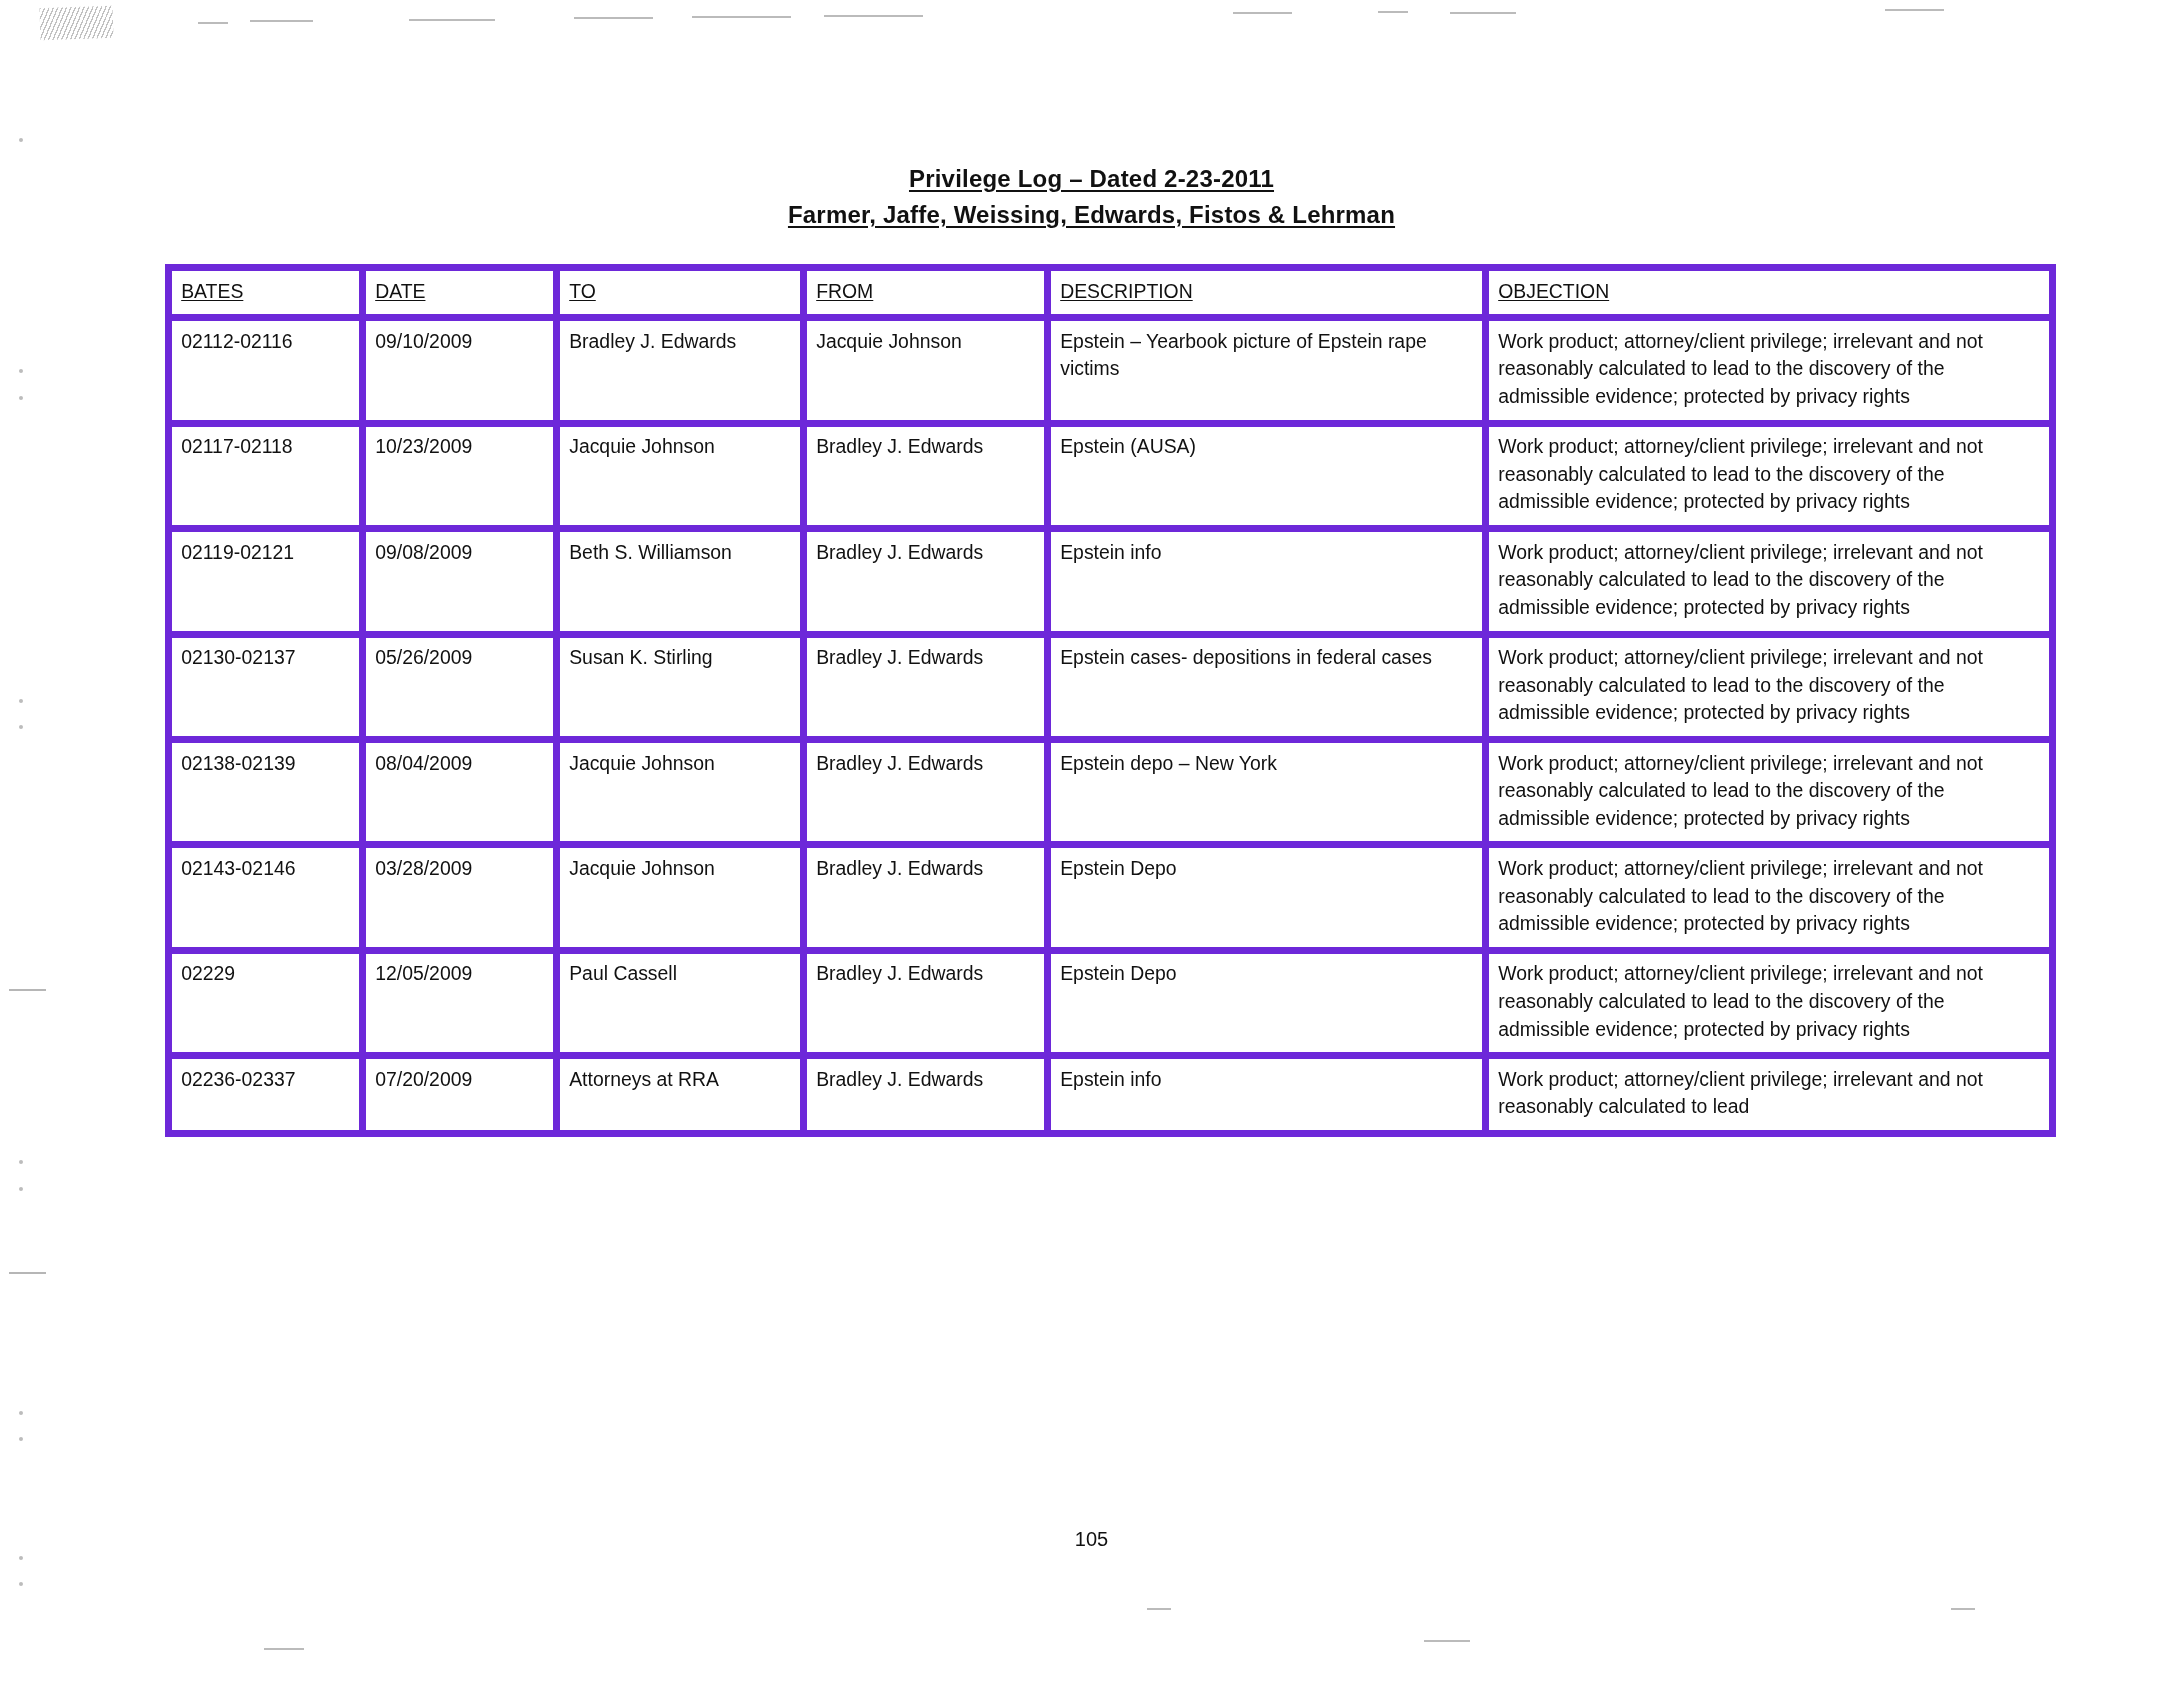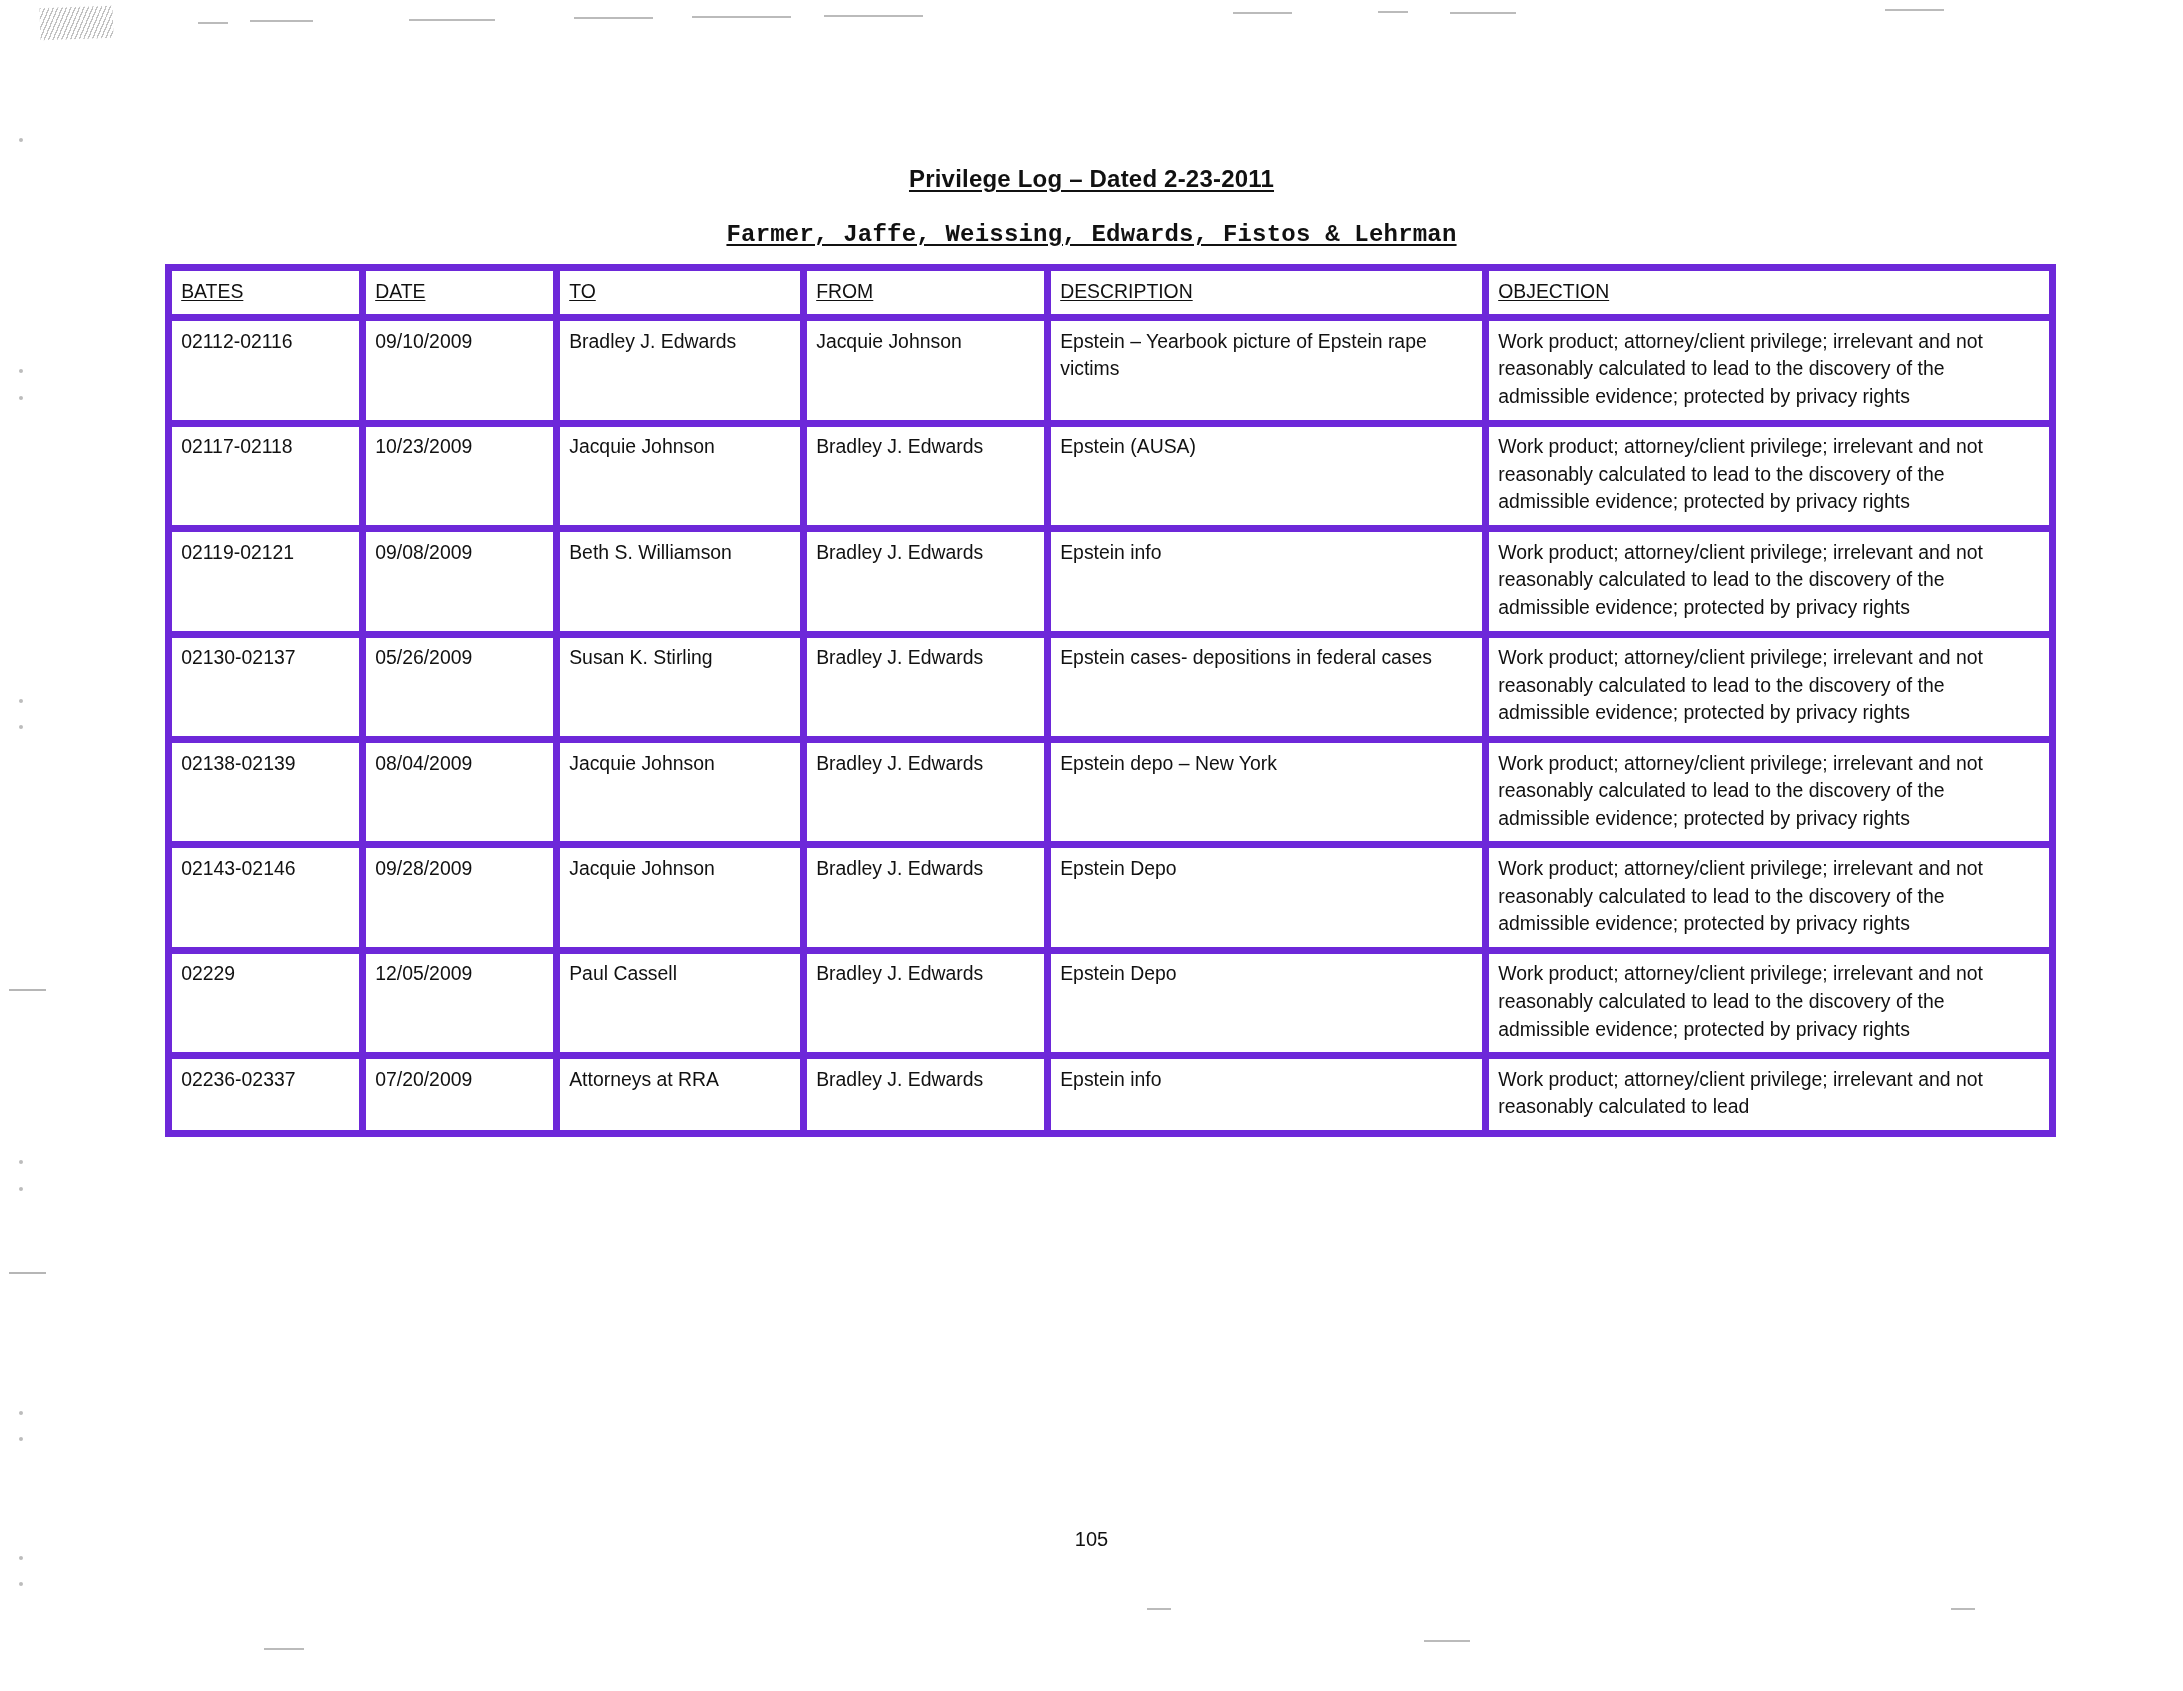--- a/index.html
+++ b/index.html
@@ -55,22 +55,21 @@
   .doc-header .line {
     font-size: 24px;
     font-weight: bold;
     letter-spacing: 0.2px;
     text-decoration: underline;
     text-underline-offset: 2.6px;
     line-height: 1.34;
     display: inline-block;
   }
   .doc-header .line2 {
-    margin-top: 24px;
-    font-family: Liberation Mono, monospace;
+    margin-top: 4px;
   }
 
   table.privilege-log {
     position: absolute;
     left: 165px;
     top: 264px;
     width: 1885px;
     border-collapse: collapse;
     table-layout: fixed;
     font-size: 19.4px;
@@ -239,21 +238,21 @@
         <td>02138-02139</td>
         <td>08/04/2009</td>
         <td>Jacquie Johnson</td>
         <td class="just">Bradley J. Edwards</td>
         <td>Epstein depo – New York</td>
         <td class="just">Work product; attorney/client privilege; irrelevant and not reasonably calculated to lead to the discovery of the admissible evidence; protected by privacy rights</td>
       </tr>
 
       <tr>
         <td>02143-02146</td>
-        <td>09/28/2009</td>
+        <td>03/28/2009</td>
         <td>Jacquie Johnson</td>
         <td class="just">Bradley J. Edwards</td>
         <td>Epstein Depo</td>
         <td class="just">Work product; attorney/client privilege; irrelevant and not reasonably calculated to lead to the discovery of the admissible evidence; protected by privacy rights</td>
       </tr>
 
       <tr>
         <td>02229</td>
         <td>12/05/2009</td>
         <td>Paul Cassell</td>

